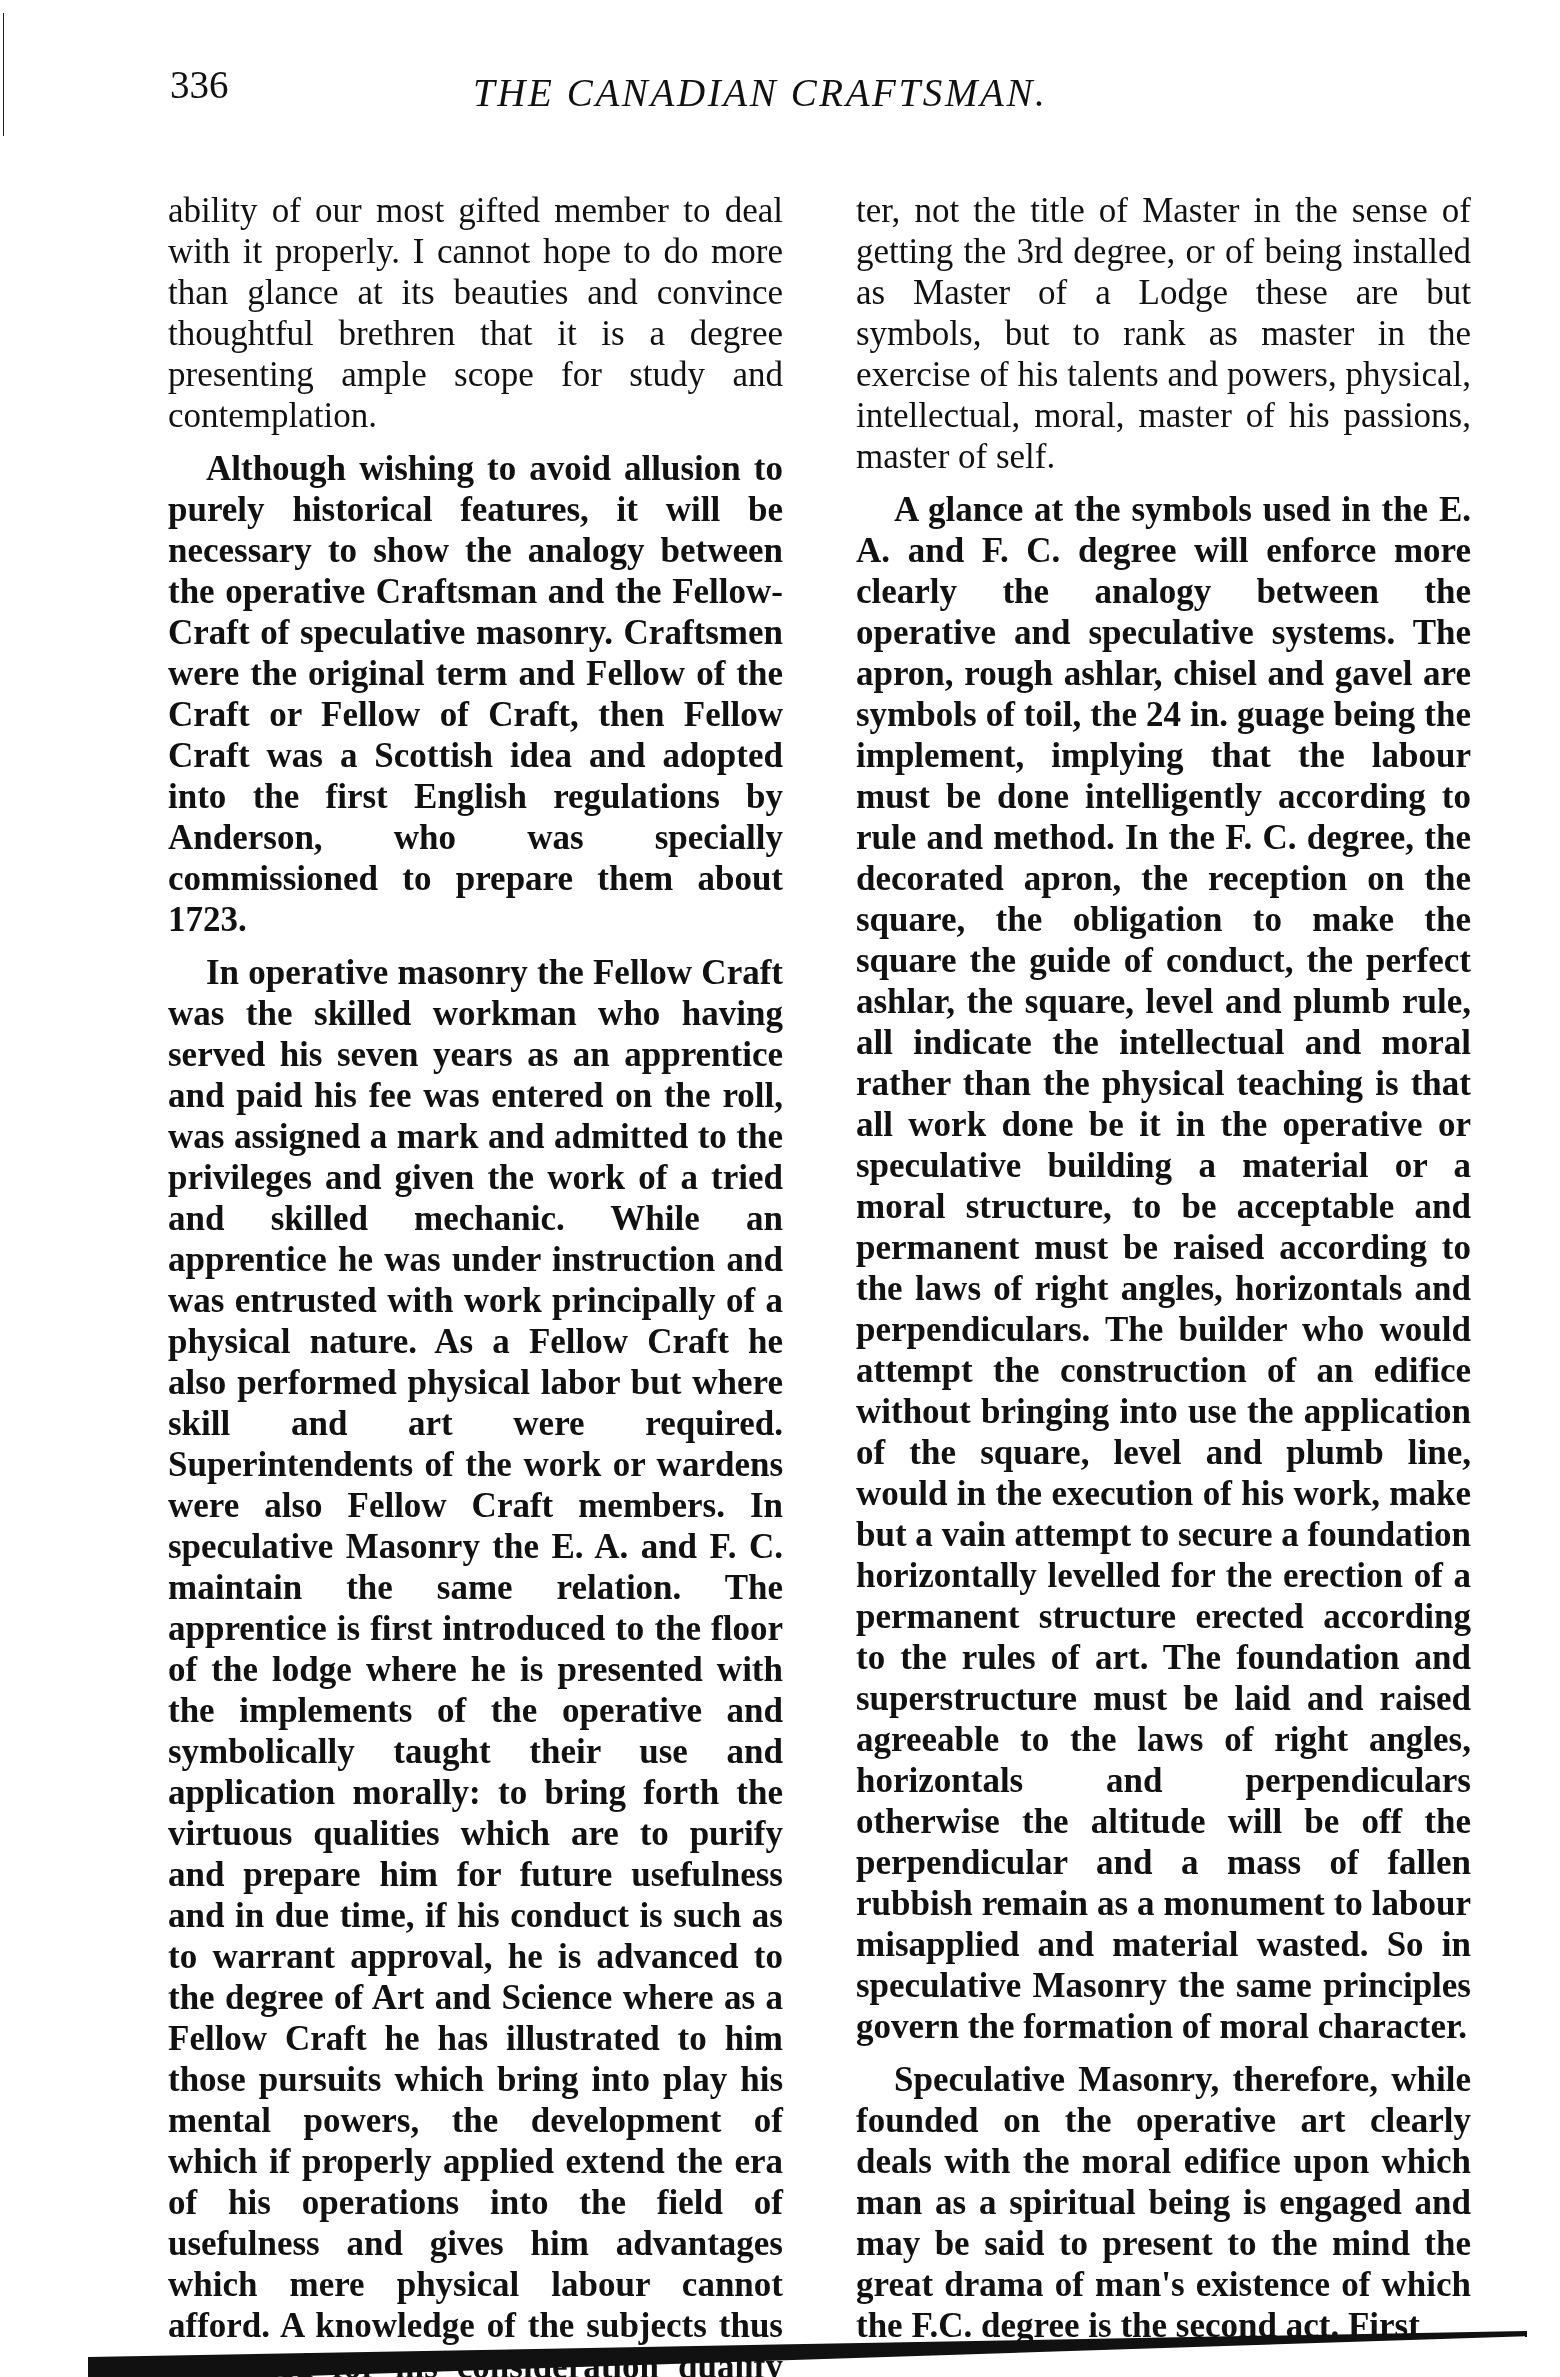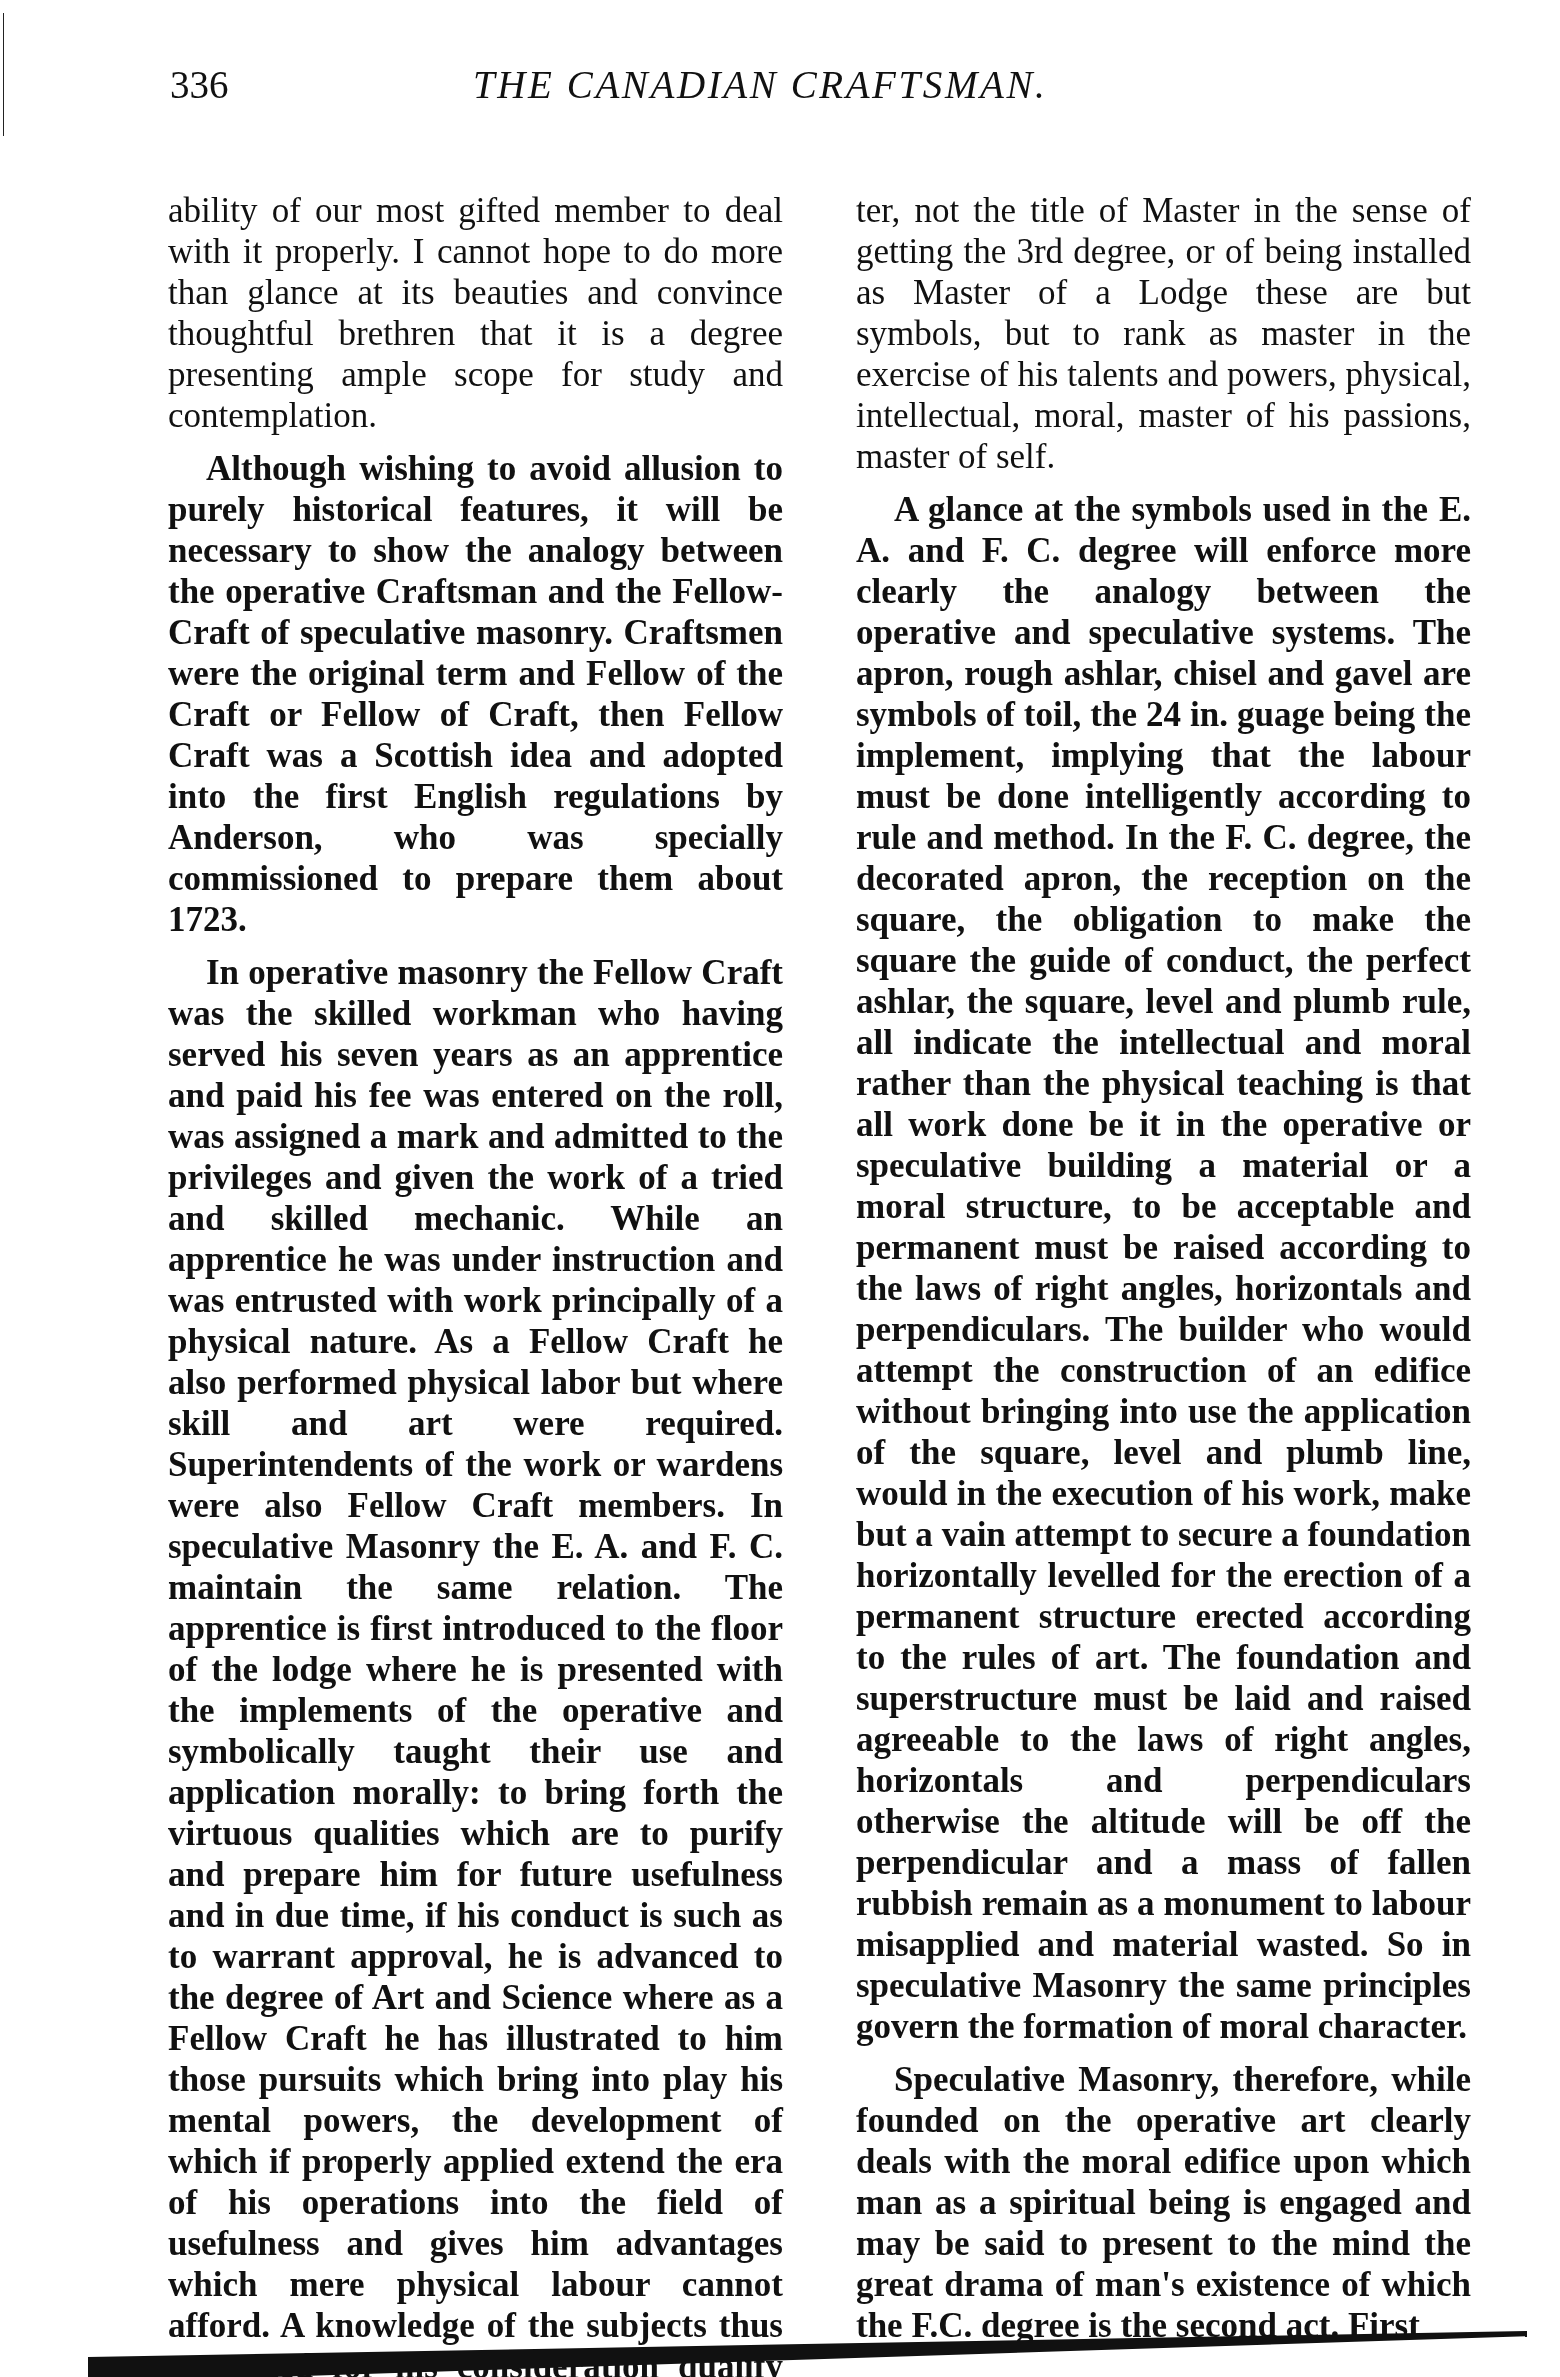--- a/index.html
+++ b/index.html
@@ -1,21 +1,21 @@
 <!DOCTYPE html>
 <html style="font-size:10.4px"><head>
 <meta charset="utf-8">
 <style>
   html, body { margin:0; padding:0; background:#ffffff; }
   body { width:1561px; height:2377px; position:relative; overflow:hidden; color:#111; }
   .page { position:absolute; left:0; top:0; width:1561px; height:2377px; }
   .edge-line { position:absolute; left:2.6px; top:13px; width:1.9px; height:123px; background:#222; }
   .running-head { position:absolute; top:62px; left:149px; width:1287px; height:52px; }
   .page-number { position:absolute; left:0; top:0; font-family:Liberation Serif, serif; font-size:39px;margin-left:21px; }
-  .journal-title { position:absolute; left:324px; top:0; font-family:"Liberation Serif", serif; font-style:italic; font-size:39px; letter-spacing:2.6px; }
+  .journal-title { position:absolute; left:324px; top:8px; font-family:"Liberation Serif", serif; font-style:italic; font-size:39px; letter-spacing:2.6px; }
   .column { position:absolute; top:178px; width:639px; font-family:"Liberation Serif", serif; font-size:35px; line-height:41px; text-align:justify; hyphens:none; }
   .col-left { left:156px; }
   .col-right { left:844px; }
   .column p { margin:12px; text-indent:0; }
   .column p.indent { text-indent:38px;font-weight:bold; }
   .footer-bar { position:absolute; left:88px; top:2331px; width:1439px; height:52px; }
 </style>
 </head>
 <body>
 

